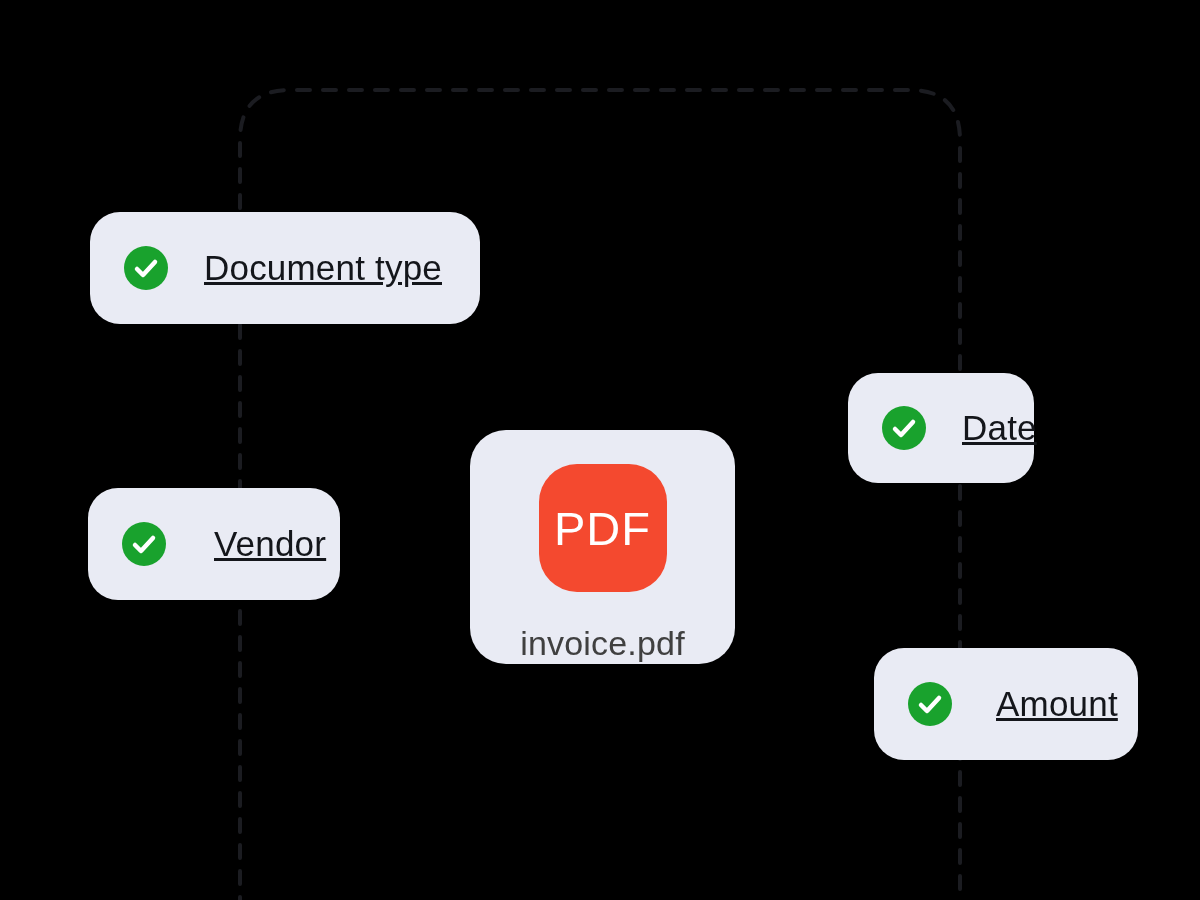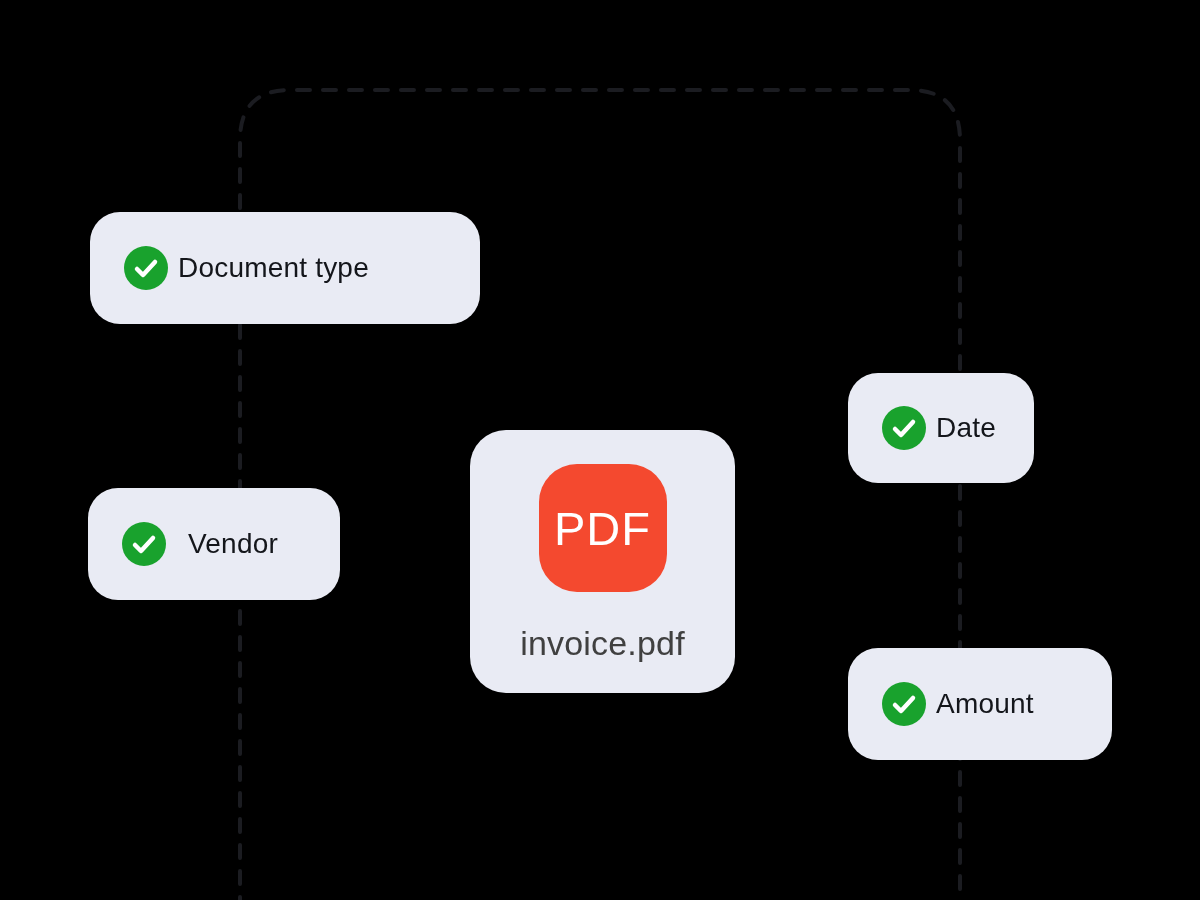--- a/index.html
+++ b/index.html
@@ -31,42 +31,43 @@
     position: absolute;
     background: #e9ebf4;
     border-radius: 30px;
     display: flex;
     align-items: center;
     padding-left: 34px;
     box-sizing: border-box;
     color: #14161b;
   }
   .badge .label {
-    margin-left: 10px;
-    font-size: 28px;
+    margin-left: 36px;
+    font-size: 35px;
     font-weight: 500;
     letter-spacing: 0.2px;
     white-space: nowrap;
+    text-decoration: underline;
   }
   .badge-document-type { left: 90px;  top: 212px; width: 390px; height: 112px; }
   .badge-vendor        { left: 88px;  top: 488px; width: 252px; height: 112px; gap: 12px; }
   .badge-date          { left: 848px; top: 373px; width: 186px; height: 110px; }
-  .badge-amount        { left: 848px; top: 648px; width: 264px; height: 112px; }
+  .badge-amount        { left: 874px; top: 648px; width: 264px; height: 112px; gap: 8px; }
   .check {
     width: 44px;
     height: 44px;
     flex: 0 0 44px;
     display: block;
   }
   .file-card {
     position: absolute;
     left: 470px;
     top: 430px;
     width: 265px;
-    height: 263px;
+    height: 234px;
     background: #e9ebf4;
     border-radius: 36px;
     display: flex;
     flex-direction: column;
     align-items: center;
     text-align: center;
   }
   .pdf-icon {
     margin-top: 34px;
     width: 128px;

